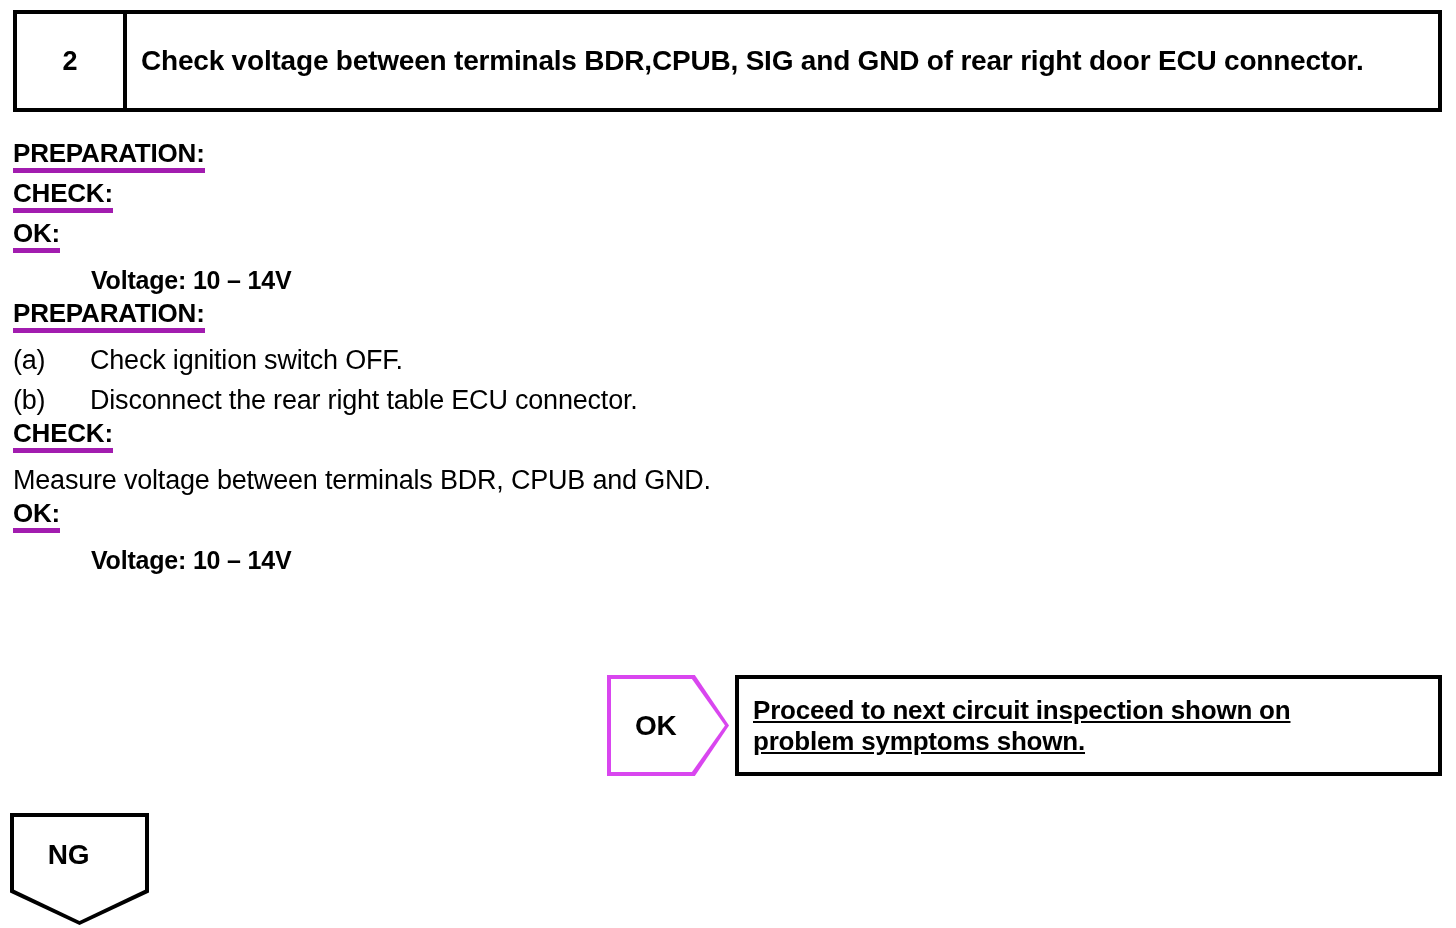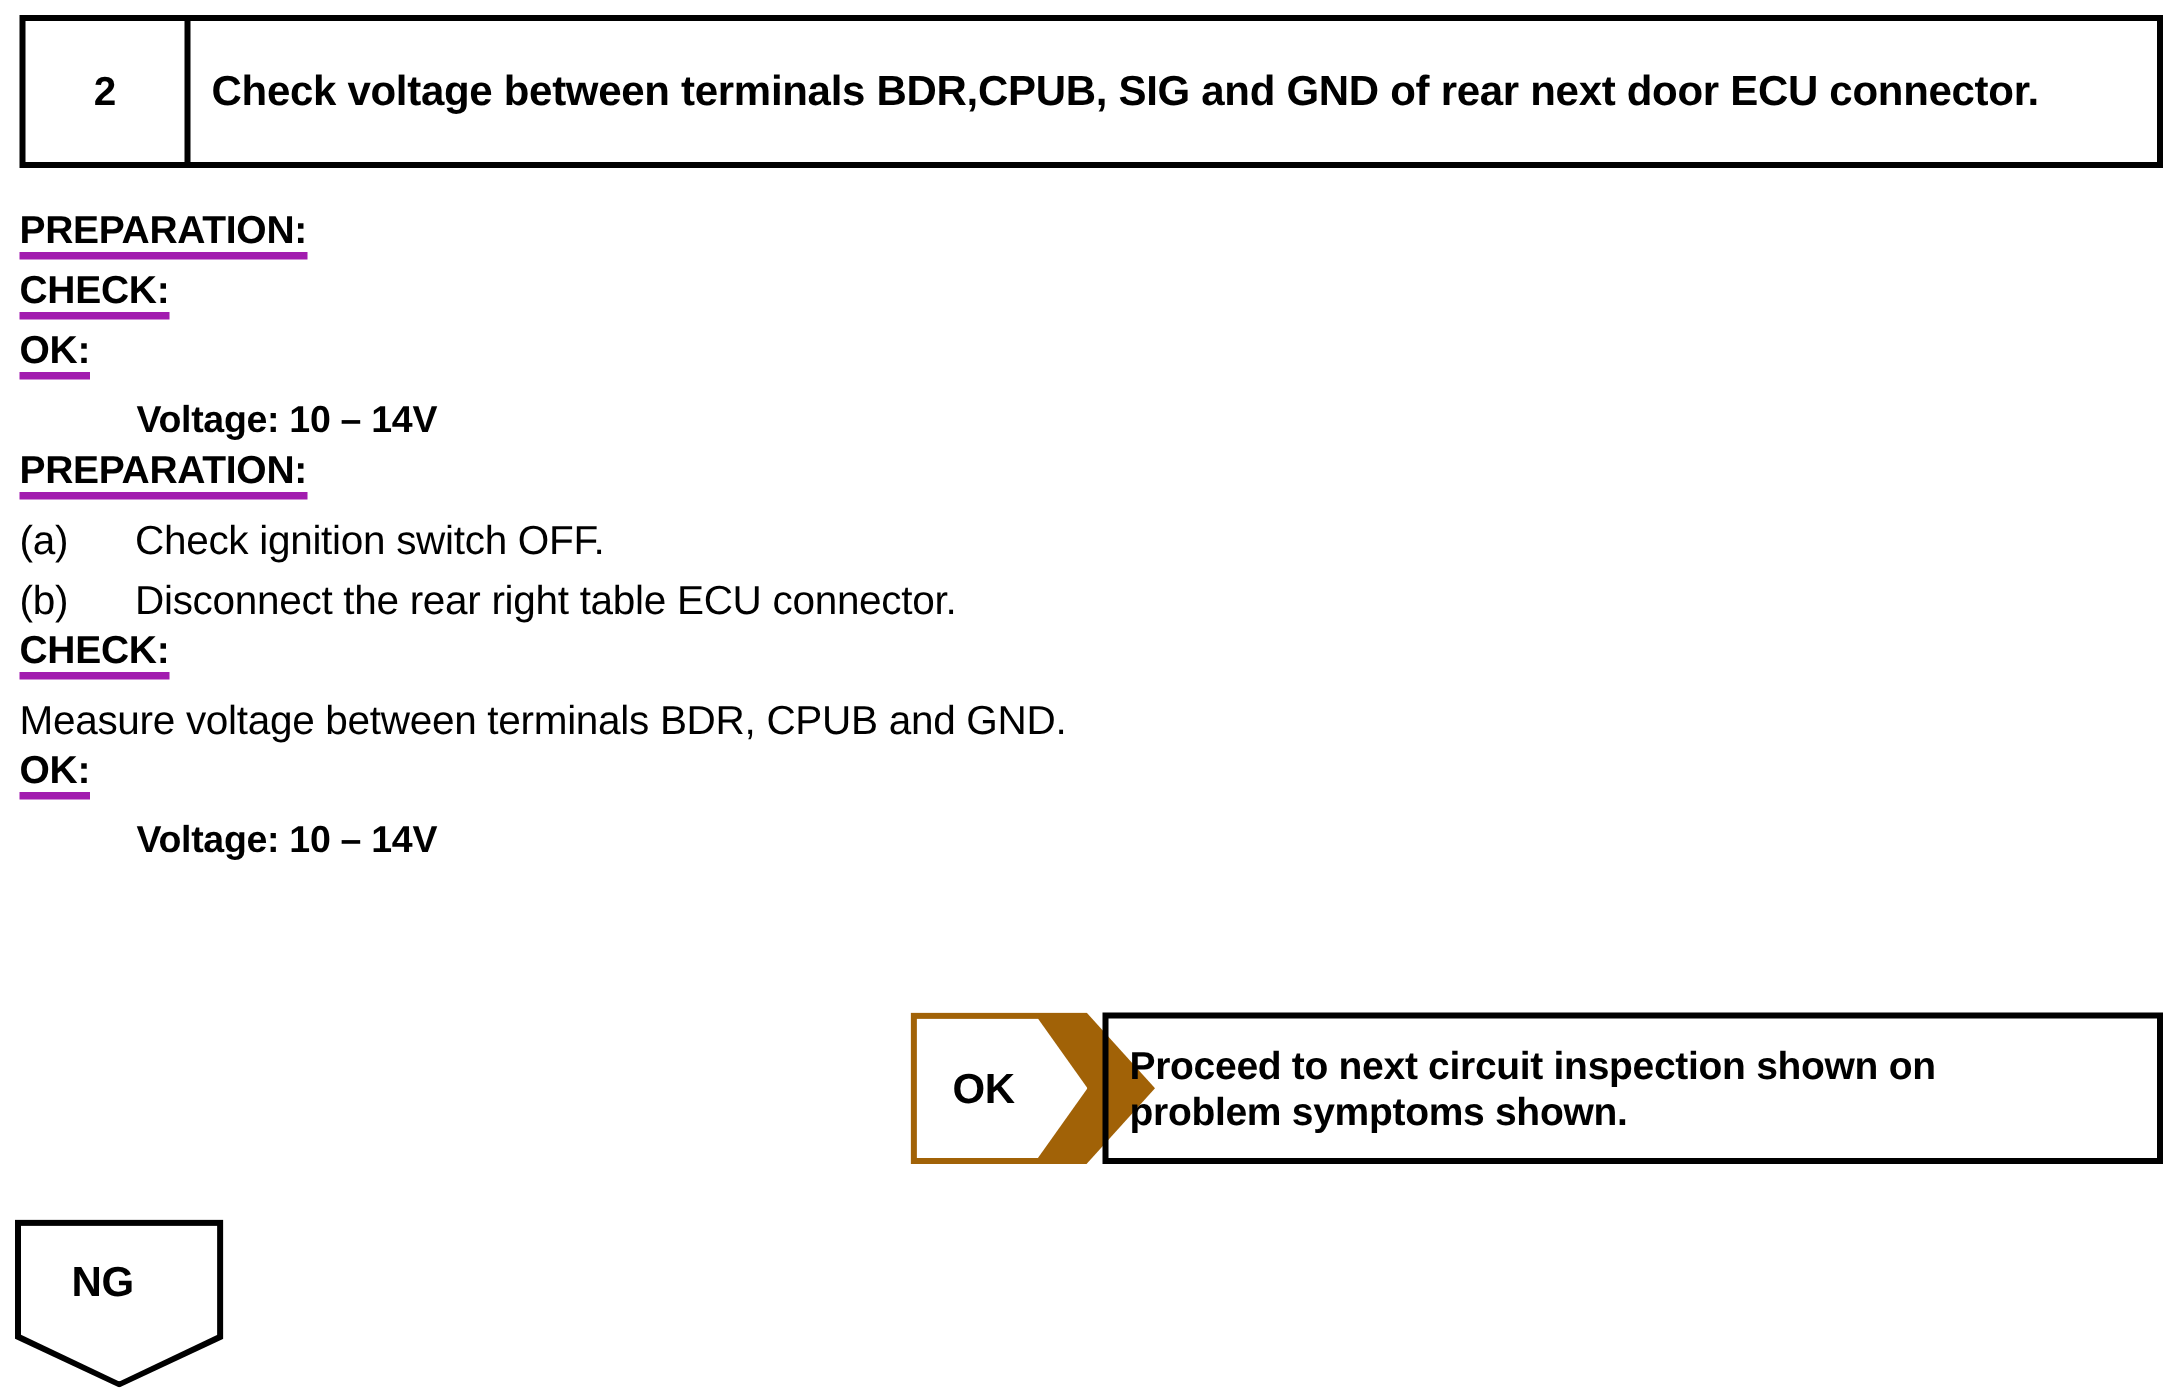--- a/index.html
+++ b/index.html
@@ -118,24 +118,23 @@
     top: 675px;
     width: 835px;
     height: 101px;
   }
   .ok-chevron {
     position: absolute;
     left: 0;
     top: 0;
     width: 122px;
     height: 101px;
-    background: #a16207;
+    background: #d946ef;
     -webkit-clip-path: polygon(0 0, 72% 0, 100% 50%, 72% 100%, 0 100%);
     clip-path: polygon(0 0, 72% 0, 100% 50%, 72% 100%, 0 100%);
-    padding-left: 41px;
   }
   .ok-chevron-inner {
     position: absolute;
     left: 4px;
     top: 4px;
     width: 114px;
     height: 93px;
     background: #fff;
     -webkit-clip-path: polygon(0 0, 71% 0, 100% 50%, 71% 100%, 0 100%);
     clip-path: polygon(0 0, 71% 0, 100% 50%, 71% 100%, 0 100%);
@@ -151,20 +150,21 @@
   .ok-result-box {
     position: absolute;
     left: 128px;
     top: 0;
     width: 707px;
     height: 101px;
     border: 4px solid #000;
     box-sizing: border-box;
     display: flex;
     align-items: center;
+    text-decoration: underline;
   }
   .ok-result-text {
     font-size: 26px;
     font-weight: bold;
     line-height: 1.17;
     text-align: justify;
     text-align-last: left;
     padding: 0 14px 0 14px;
     letter-spacing: -0.2px;
   }
@@ -214,21 +214,21 @@
   }
 </style>
 </head>
 <body>
 
 <div class="step-box">
   <div class="step-num-cell">
     <span class="step-num">2</span>
   </div>
   <div class="step-title-cell">
-    <span class="step-title">Check voltage between terminals BDR,CPUB, SIG and GND of rear next door ECU connector.</span>
+    <span class="step-title">Check voltage between terminals BDR,CPUB, SIG and GND of rear right door ECU connector.</span>
   </div>
 </div>
 
 <div class="body-block">
 
   <div class="heading-row">
     <span class="heading">PREPARATION:</span>
   </div>
 
   <div class="heading-row">

